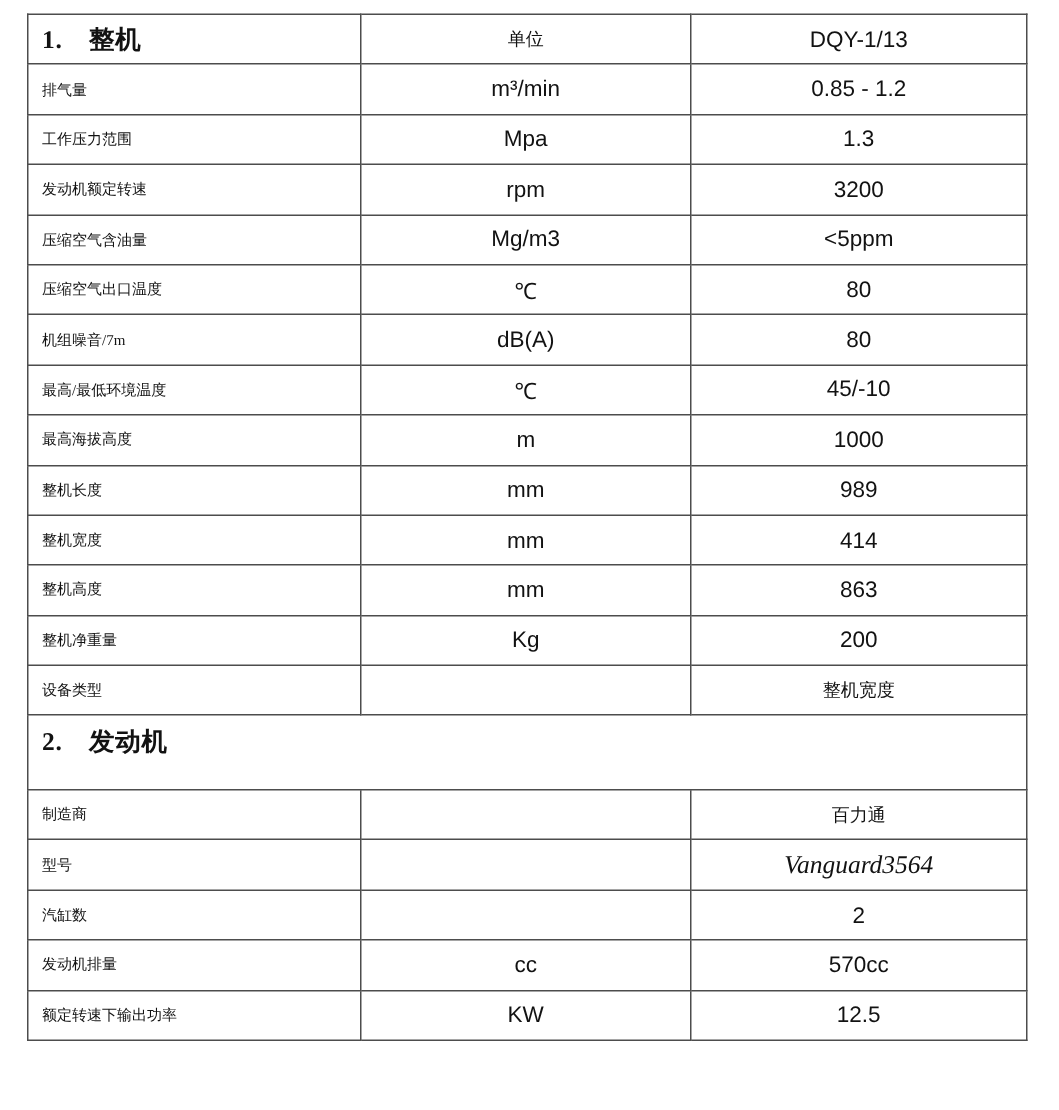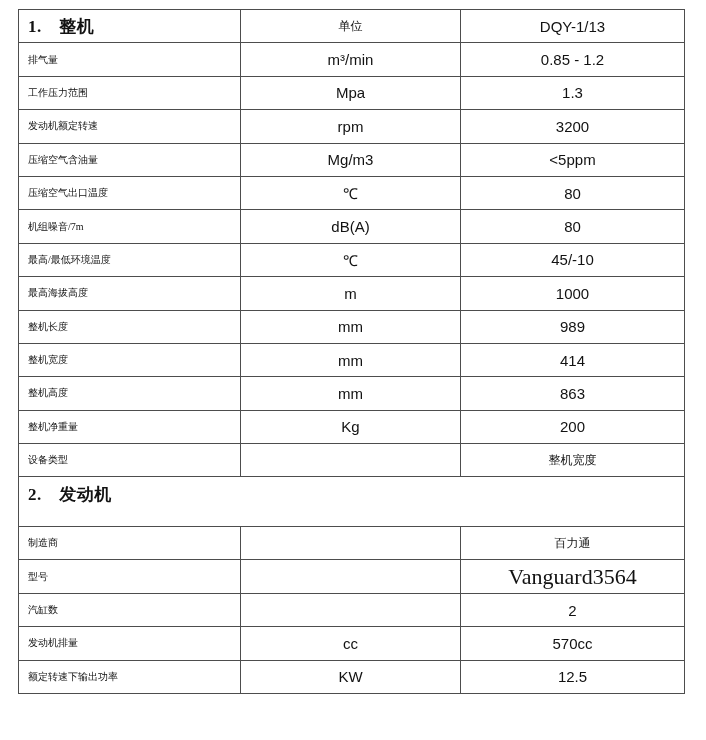--- a/index.html
+++ b/index.html
@@ -47,21 +47,22 @@
   .cjk {
     font-family: "Liberation Serif", "DejaVu Serif", serif;
     font-size: 12px;
   }
   .latin {
     font-family: Liberation Sans, sans-serif;
     font-size: 15px;
   }
   .latin-serif {
     font-family: "Liberation Serif", "DejaVu Serif", serif;
-    font-size: 22px;
+    font-size: 17px;
+    font-style: italic;
   }
   td.section-label {
     font-weight: bold;
     font-size: 17px;
     letter-spacing: 0.5px;
   }
   tr.section-row td.cell {
     height: 42.6px;
     vertical-align: top;
     padding-top: 6px;

